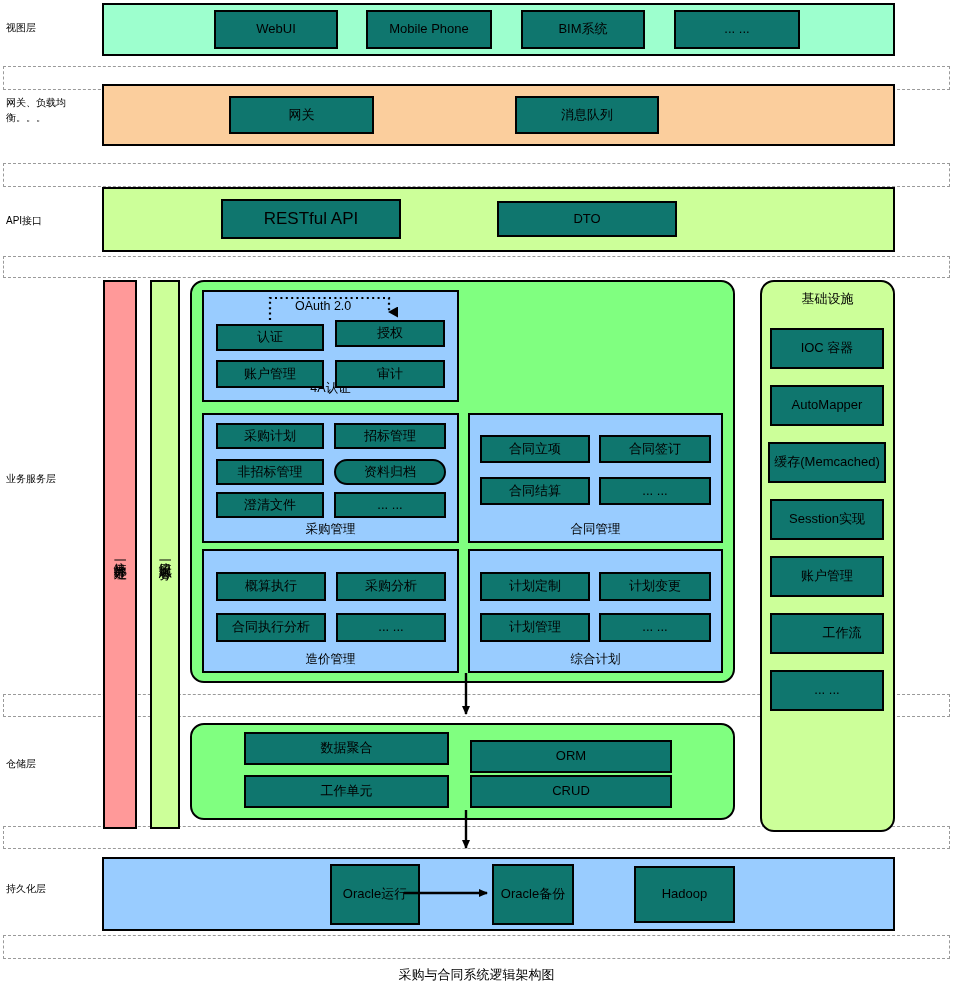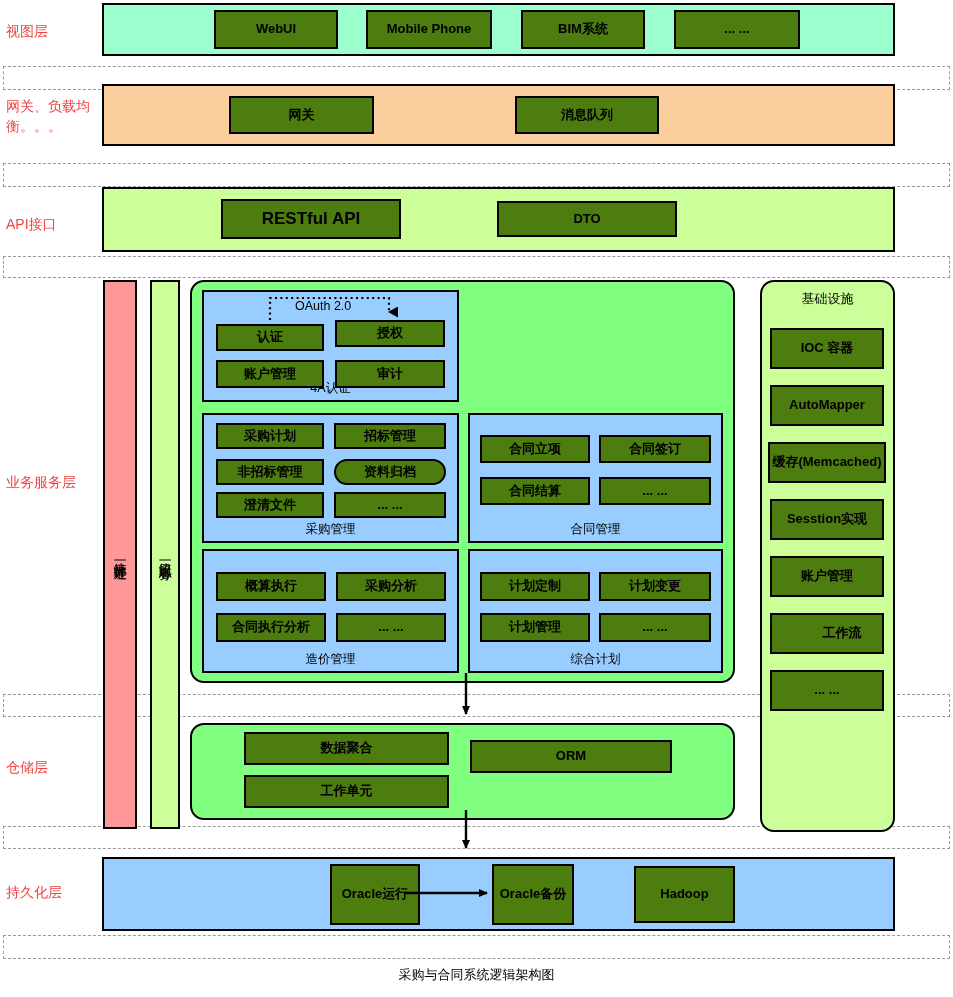--- a/index.html
+++ b/index.html
@@ -21,48 +21,47 @@
   }
   .abs { position: absolute; }
 
   
   .band {
     border: 2px solid #000;
     background: #fff;
   }
   .leafbox {
     border: 2px solid #000;
-    background: #4d7c0f;
+    background: #0f766e;
     display: flex;
     align-items: center;
     justify-content: center;
     font-size: 13px;
     line-height: 1.15;
     padding: 1px 2px;
-    font-weight: bold;
   }
   .leafbox.big { font-size: 17px; }
   .group {
     border: 2px solid #000;
     background: #99ccff;
   }
   .group-title {
     position: absolute;
     left: 0; right: 0; bottom: 3px;
     text-align: center;
     font-size: 12.5px;
   }
   .sep {
     border: 1px dashed #9a9a9a;
     background: transparent;
   }
   .sidelabel {
-    font-size: 14px;
+    font-size: 10px;
     line-height: 1.45;
-    color: #ef4444;
+    color: #000000;
   }
   .vcol {
     border: 2px solid #000;
     display: flex;
     align-items: center;
     justify-content: center;
   }
   .vtext {
     writing-mode: vertical-rl;
     text-orientation: upright;
@@ -199,20 +198,21 @@
   <div class="abs leafbox" style="left:768px; top:442px; width:118px; height:41px;">缓存(Memcached)</div>
   <div class="abs leafbox" style="left:770px; top:499px; width:114px; height:41px;">Sesstion实现</div>
   <div class="abs leafbox" style="left:770px; top:556px; width:114px; height:41px;">账户管理</div>
   <div class="abs leafbox" style="left:770px; top:613px; width:114px; height:41px;padding-left:32px;">工作流</div>
   <div class="abs leafbox" style="left:770px; top:670px; width:114px; height:41px;">... ...</div>
 
   <div class="abs rounded-green" style="left:190px; top:723px; width:545px; height:97px;"></div>
   <div class="abs leafbox" style="left:244px; top:732px; width:205px; height:33px;">数据聚合</div>
   <div class="abs leafbox" style="left:470px; top:740px; width:202px; height:33px;">ORM</div>
   <div class="abs leafbox" style="left:244px; top:775px; width:205px; height:33px;">工作单元</div>
+  <div class="abs leafbox" style="left:470px; top:775px; width:202px; height:33px;">CRUD</div>
 
   <div class="abs band" style="left:102px; top:857px; width:793px; height:74px; background:#99ccff;"></div>
   <div class="abs leafbox" style="left:330px; top:864px; width:90px; height:61px;">Oracle运行</div>
   <div class="abs leafbox" style="left:492px; top:864px; width:82px; height:61px;">Oracle备份</div>
   <div class="abs leafbox" style="left:634px; top:866px; width:101px; height:57px;">Hadoop</div>
 
   <div class="caption" style="left:0; top:966px;">采购与合同系统逻辑架构图</div>
 
   <svg class="overlay" viewBox="0 0 953 997">
     <defs>

